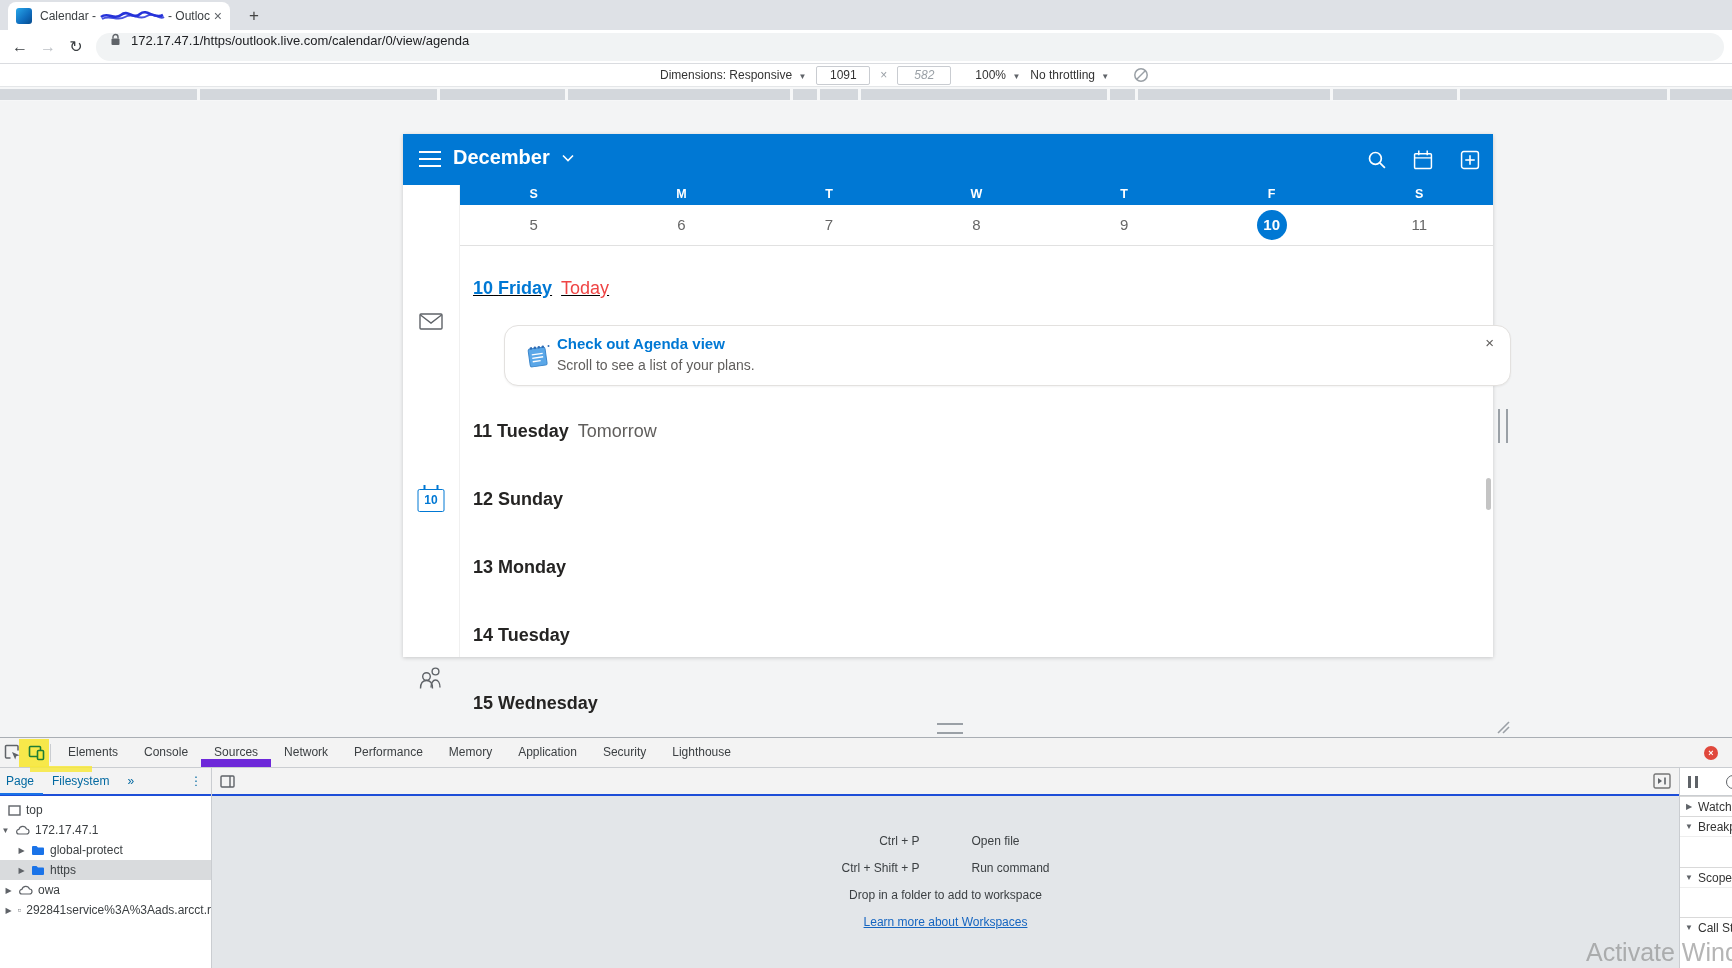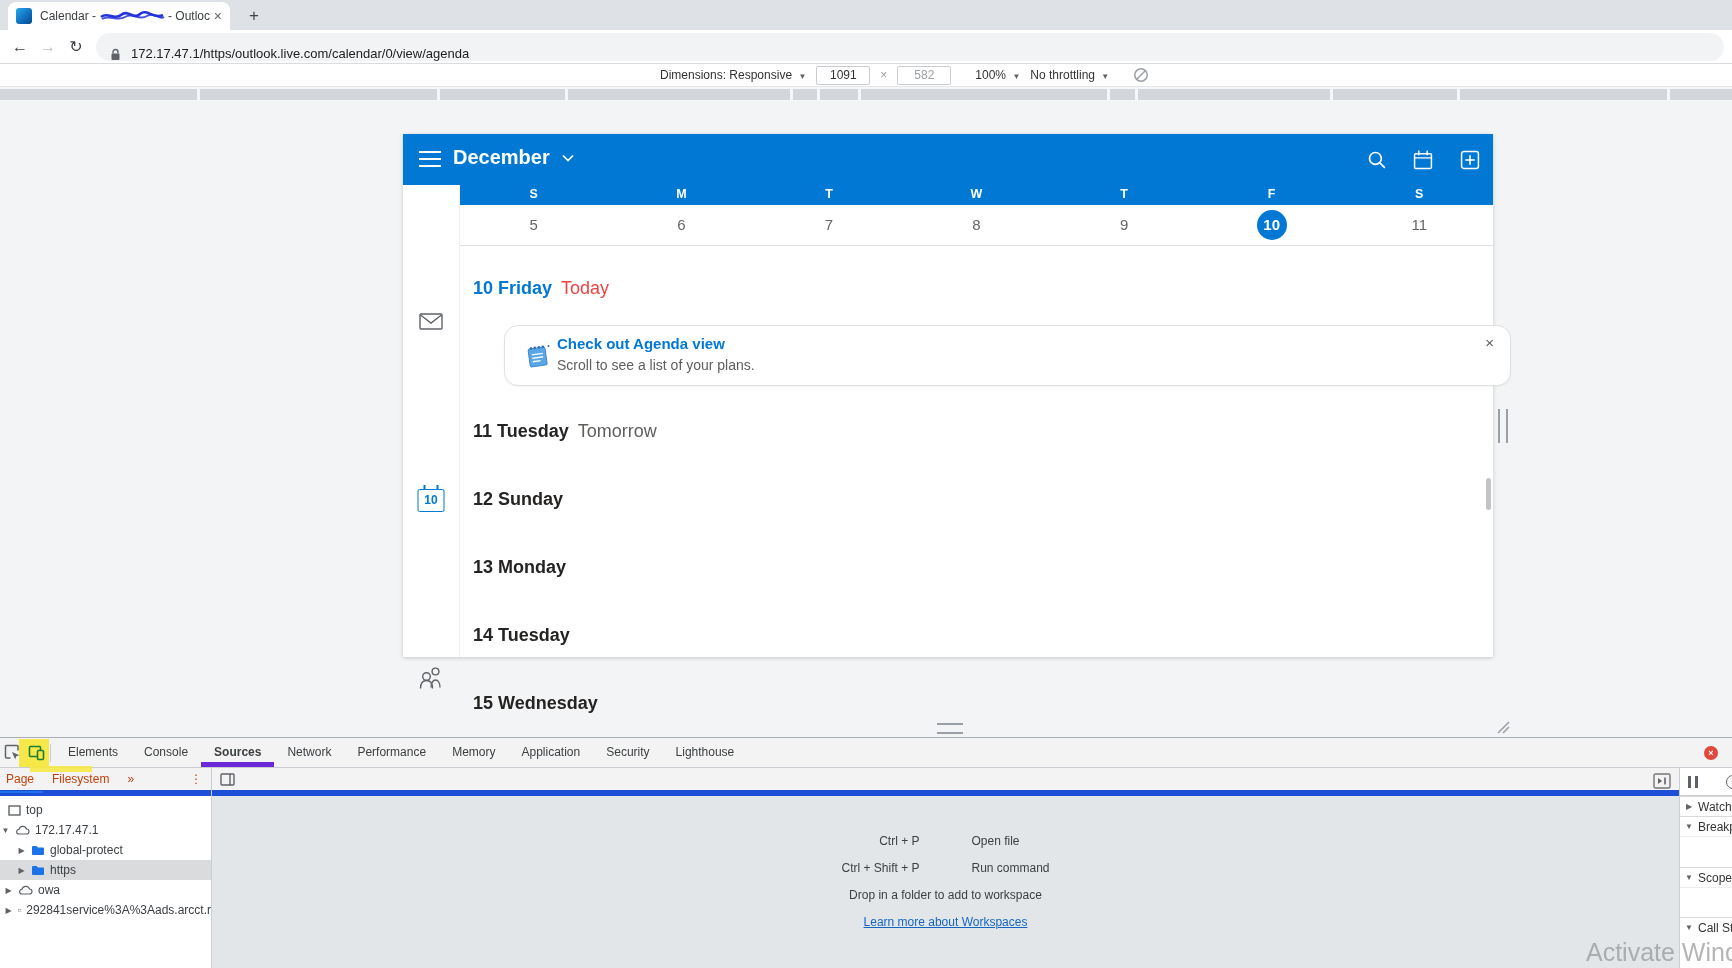--- a/index.html
+++ b/index.html
@@ -12,30 +12,30 @@
        border-radius:8px 8px 0 0;display:flex;align-items:center;padding:0 8px;box-sizing:border-box;}
   .favicon{width:16px;height:16px;border-radius:3px;background:linear-gradient(135deg,#28A8EA,#0F6CBD 60%,#064A8C);flex:0 0 16px;}
   .tab-title{font-size:12px;color:#3C4043;margin-left:8px;white-space:nowrap;overflow:hidden;flex:1;display:flex;align-items:center;}
   .scribble{margin:0 3px;flex:0 0 auto;}
   .tab-close{font-size:14px;color:#5F6368;margin-left:4px;line-height:14px;cursor:pointer;}
   .newtab{position:absolute;left:242px;top:4px;font-size:17px;color:#444;width:24px;height:24px;
           text-align:center;line-height:23px;border-radius:50%;}
   .navbar{position:absolute;left:0;top:30px;width:1732px;height:34px;background:#fff;border-bottom:1px solid #DADCE0;box-sizing:border-box;}
   .nav-ic{position:absolute;top:5px;width:24px;height:24px;text-align:center;line-height:24px;font-size:16px;color:#5F6368;}
   .omnibox{position:absolute;left:96px;top:3px;right:8px;height:28px;background:#F1F3F4;border-radius:14px;
-           display:flex;align-items:flex-end;padding:0 14px;}
+           display:flex;align-items:flex-start;padding:0 14px;}
   .omni-url{font-size:13px;color:#202124;margin-left:10px;white-space:nowrap;}
   
   .devicebar{position:absolute;left:0;top:64px;width:1732px;height:23px;background:#fff;border-bottom:1px solid #E4E6E8;
              box-sizing:border-box;}
   .devicebar .inner{position:absolute;left:660px;top:0;height:22px;display:flex;align-items:center;gap:10px;
              font-size:12px;color:#333;}
   .dim-box{width:52px;height:17px;border:1px solid #C9CCD1;border-radius:2px;font-size:12px;color:#333;
            text-align:center;font-family:"Liberation Sans",sans-serif;padding:0;background:#fff;}
-  .dim-box.muted{color:#9AA0A6;}
+  .dim-box.muted{color:#9AA0A6;font-style:italic;}
   .caret{font-size:8px;color:#5F6368;margin-left:3px;}
   
   .mqbar{position:absolute;left:0;top:87px;width:1732px;height:14px;background:#F6F7F8;}
   .mqseg{position:absolute;top:2px;height:11px;background:#D3D7DC;}
   
   .viewport{position:absolute;left:0;top:101px;width:1732px;height:636px;background:#F3F4F5;}
   .page{position:absolute;left:403px;top:33px;width:1090px;height:523px;background:#fff;
         box-shadow:0 1px 4px rgba(0,0,0,.18);}
   .cal-header{position:absolute;left:0;top:0;width:1090px;height:51px;background:#0078D4;}
   .burger{position:absolute;left:16px;top:17px;width:22px;height:16px;cursor:pointer;}
@@ -48,21 +48,21 @@
   .daterow{position:absolute;left:57px;top:71px;width:1033px;height:41px;background:#fff;
            border-bottom:1px solid #E1E1E1;display:flex;box-sizing:border-box;}
   .daterow .dcell{flex:1;display:flex;align-items:center;justify-content:center;font-size:15px;color:#666;}
   .dcell .num{width:30px;height:30px;line-height:30px;text-align:center;border-radius:50%;}
   .dcell.selected .num{background:#0078D4;color:#fff;font-weight:700;}
   .rail{position:absolute;left:0;top:51px;width:57px;bottom:0;background:#fff;border-right:1px solid #F0F0F0;box-sizing:border-box;}
   .rail-ic{position:absolute;left:50%;transform:translateX(-50%);cursor:pointer;}
   .mini-cal{width:25px;height:21px;border:1.6px solid #0078D4;border-radius:2px;position:relative;
             font-size:12px;font-weight:600;color:#0078D4;text-align:center;line-height:21px;}
   .mini-cal i{position:absolute;top:-5px;width:1.6px;height:5px;background:#0078D4;}
-  .agenda-head{position:absolute;left:70px;top:144px;font-size:18px;display:flex;gap:9px;}
+  .agenda-head{position:absolute;left:70px;top:144px;font-size:18px;display:flex;gap:9px;text-decoration:underline;}
   .agenda-head .dd{font-weight:700;color:#0078D4;}
   .agenda-head .qq{color:#ef4444;}
   .banner{position:absolute;left:71px;top:191px;width:1007px;height:61px;border:1px solid #E3E1DF;border-radius:14px;
           background:#fff;box-shadow:0 1px 2px rgba(0,0,0,.05);box-sizing:border-box;margin-left:30px;}
   .banner-ic{position:absolute;left:19px;top:16px;}
   .banner-title{position:absolute;left:52px;top:9px;font-size:15px;font-weight:600;color:#0078D4;cursor:pointer;}
   .banner-sub{position:absolute;left:52px;top:31px;font-size:14px;color:#605E5C;}
   .banner-close{position:absolute;right:16px;top:8px;font-size:15px;color:#605E5C;cursor:pointer;}
   .agrow{position:absolute;left:70px;font-size:18px;display:flex;gap:9px;}
   .agrow .dd{font-weight:700;color:#252423;}
@@ -73,26 +73,26 @@
   .h-bottom{position:absolute;left:937px;top:622px;width:26px;height:7px;border-top:2px solid #9AA0A6;border-bottom:2px solid #9AA0A6;}
   
   .devtools{position:absolute;left:0;top:737px;width:1732px;height:231px;background:#fff;border-top:1px solid #A9AEB4;box-sizing:border-box;}
   .dt-tabbar{position:absolute;left:0;top:0;width:1732px;height:30px;background:#F3F3F3;border-bottom:1px solid #CACDD1;
              box-sizing:border-box;display:flex;align-items:center;}
   .hl-a{position:absolute;left:19px;top:1px;width:30px;height:28px;background:#F7E73C;opacity:.92;}
   .hl-b{position:absolute;left:30px;top:28px;width:62px;height:6px;background:#F7E73C;opacity:.85;}
   .dt-icbtn{width:24px;height:24px;display:flex;align-items:center;justify-content:center;position:relative;cursor:pointer;}
   .dt-sep{width:1px;height:18px;background:#CACDD1;margin:0 4px 0 2px;}
   .dt-tab{padding:0 13px;font-size:12px;color:#3C4043;height:29px;line-height:29px;cursor:pointer;}
-  .dt-tab.active{border-bottom:5px solid #6d28d9;box-sizing:border-box;font-weight:bold;}
+  .dt-tab.active{border-bottom:8px solid #6d28d9;box-sizing:border-box;}
   .err-badge{position:absolute;right:14px;top:8px;width:14px;height:14px;border-radius:50%;background:#E0483C;color:#fff;
              font-size:9px;font-weight:700;text-align:center;line-height:14px;cursor:pointer;}
   .dt-body{position:absolute;left:0;top:30px;width:1732px;height:201px;}
   .dt-left{position:absolute;left:0;top:0;width:212px;height:201px;border-right:1px solid #CACDD1;box-sizing:border-box;background:#fff;overflow:hidden;}
-  .dt-subhdr{height:28px;background:#F3F3F3;border-bottom:6px solid #1d4ed8;box-sizing:border-box;display:flex;align-items:center;font-size:12px;color:#c2410c;}
+  .dt-subhdr{height:28px;background:#F3F3F3;border-bottom:2px solid #1d4ed8;box-sizing:border-box;display:flex;align-items:center;font-size:12px;color:#0369a1;}
   .nav-tab{padding:0 9px;height:27px;line-height:27px;cursor:pointer;}
   .nav-tab.active{border-bottom:2px solid #1A73E8;box-sizing:border-box;margin-left:-3px;}
   .tree{font-size:12px;color:#3C4043;}
   .tree-row{height:20px;display:flex;align-items:center;gap:5px;white-space:nowrap;cursor:pointer;}
   .tree-row.selected{background:#D9DBDD;}
   .tw{width:9px;font-size:8px;color:#5F6368;text-align:center;flex:0 0 9px;}
   .dt-center{position:absolute;left:212px;top:0;width:1467px;height:201px;}
   .dt-center-body{position:absolute;left:0;top:28px;width:1467px;height:173px;background:#E3E6E9;}
   .expand-ic{position:absolute;right:8px;top:5px;cursor:pointer;}
   .shortcuts{position:absolute;left:0;top:38px;width:100%;font-size:12px;color:#3C4043;}

